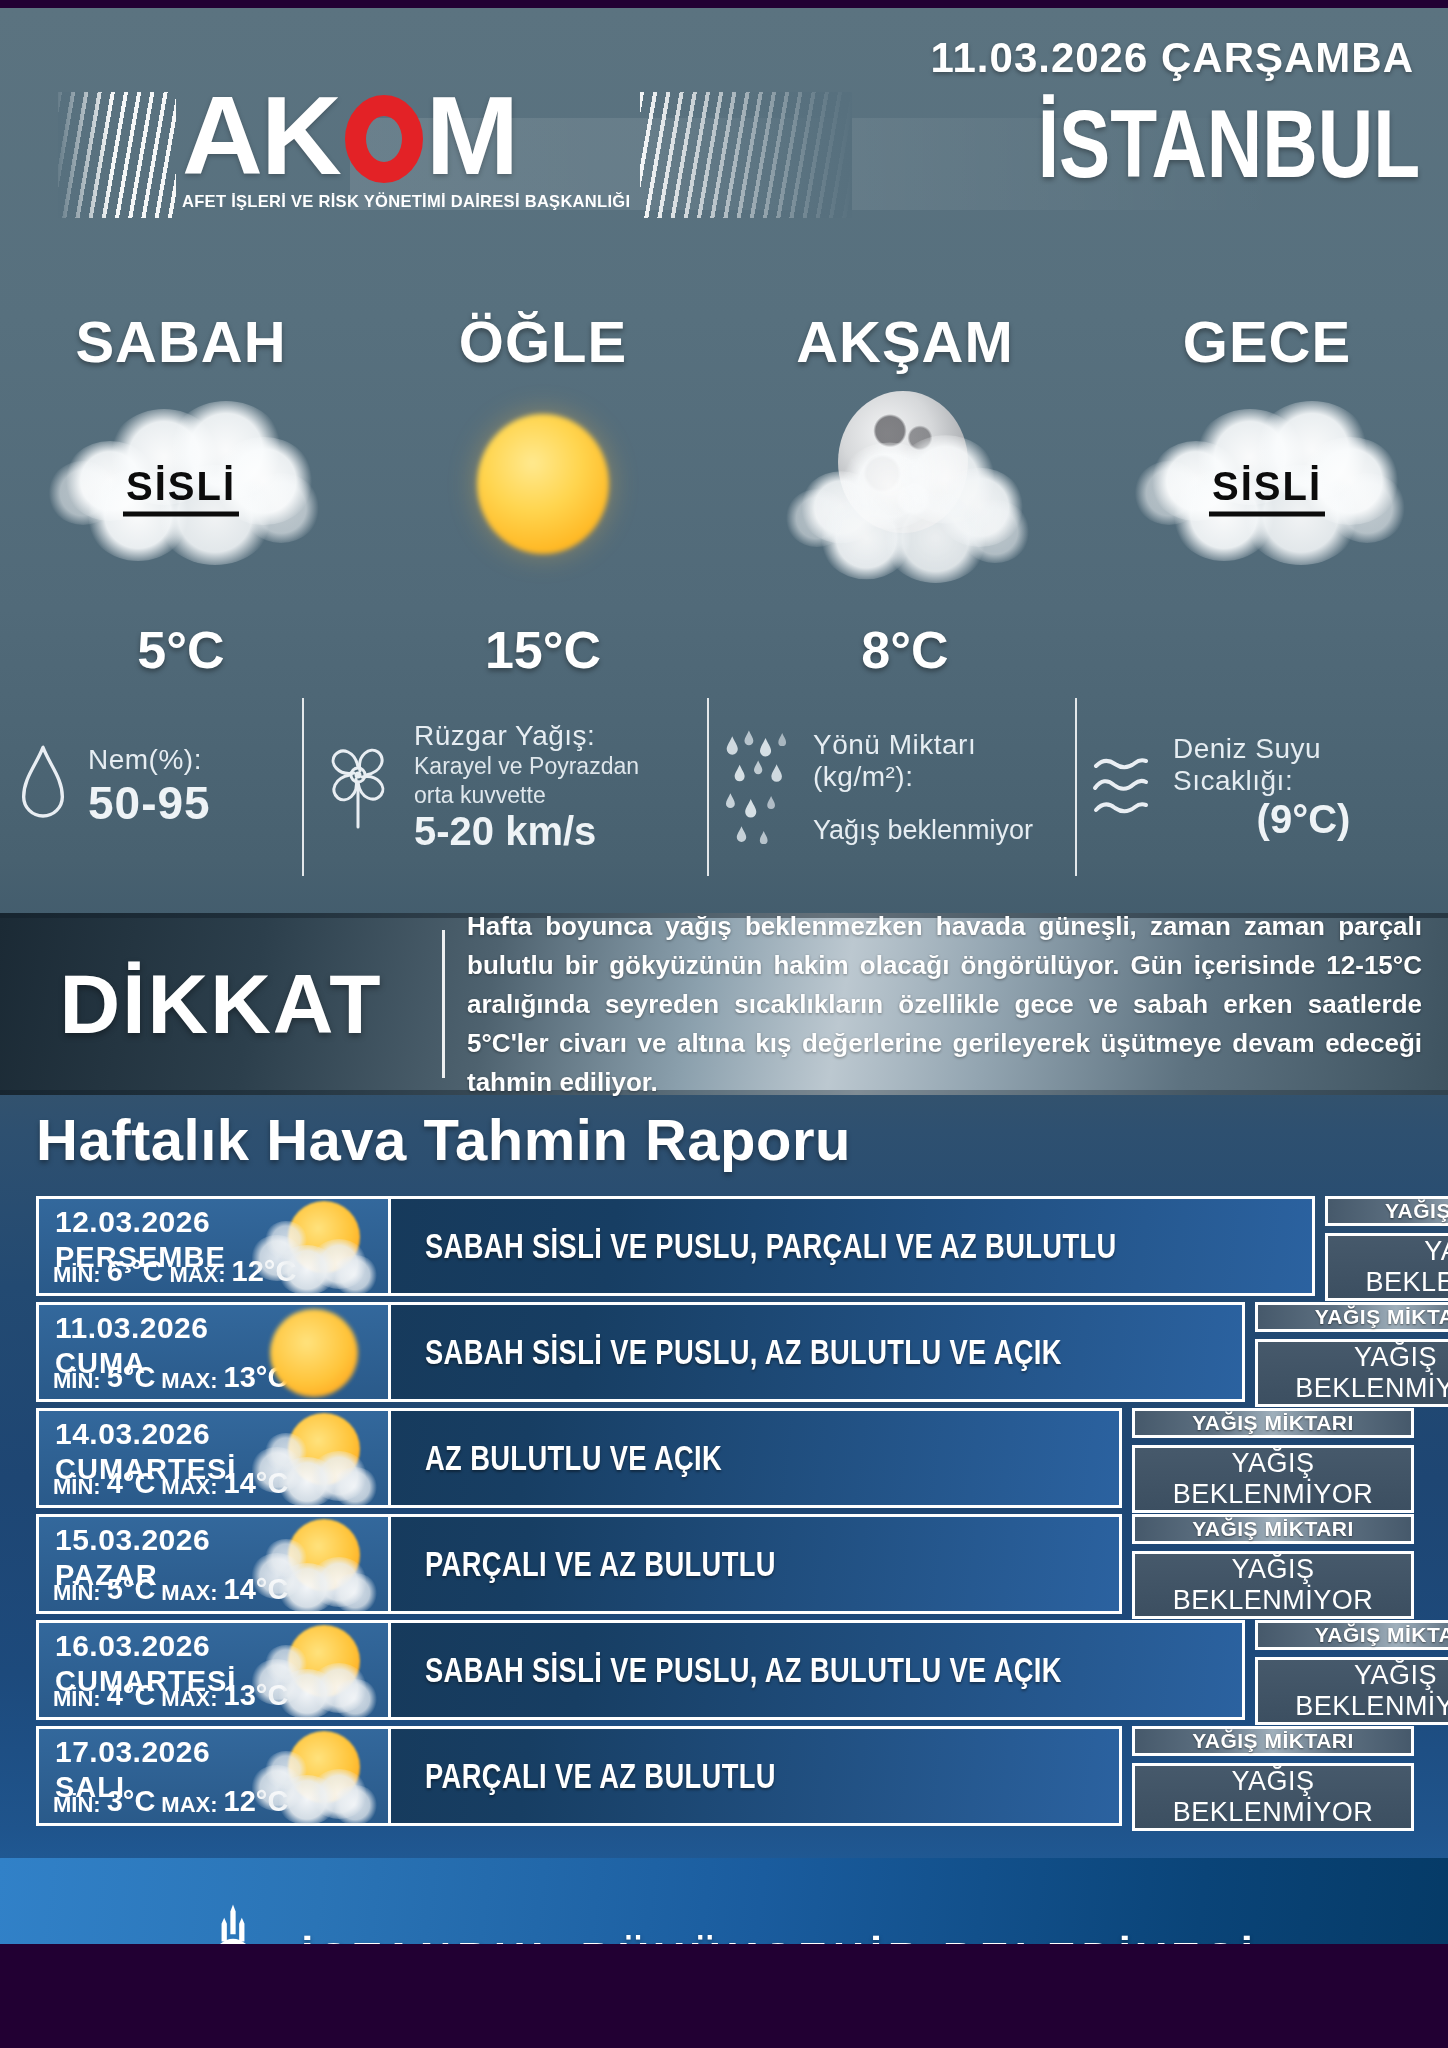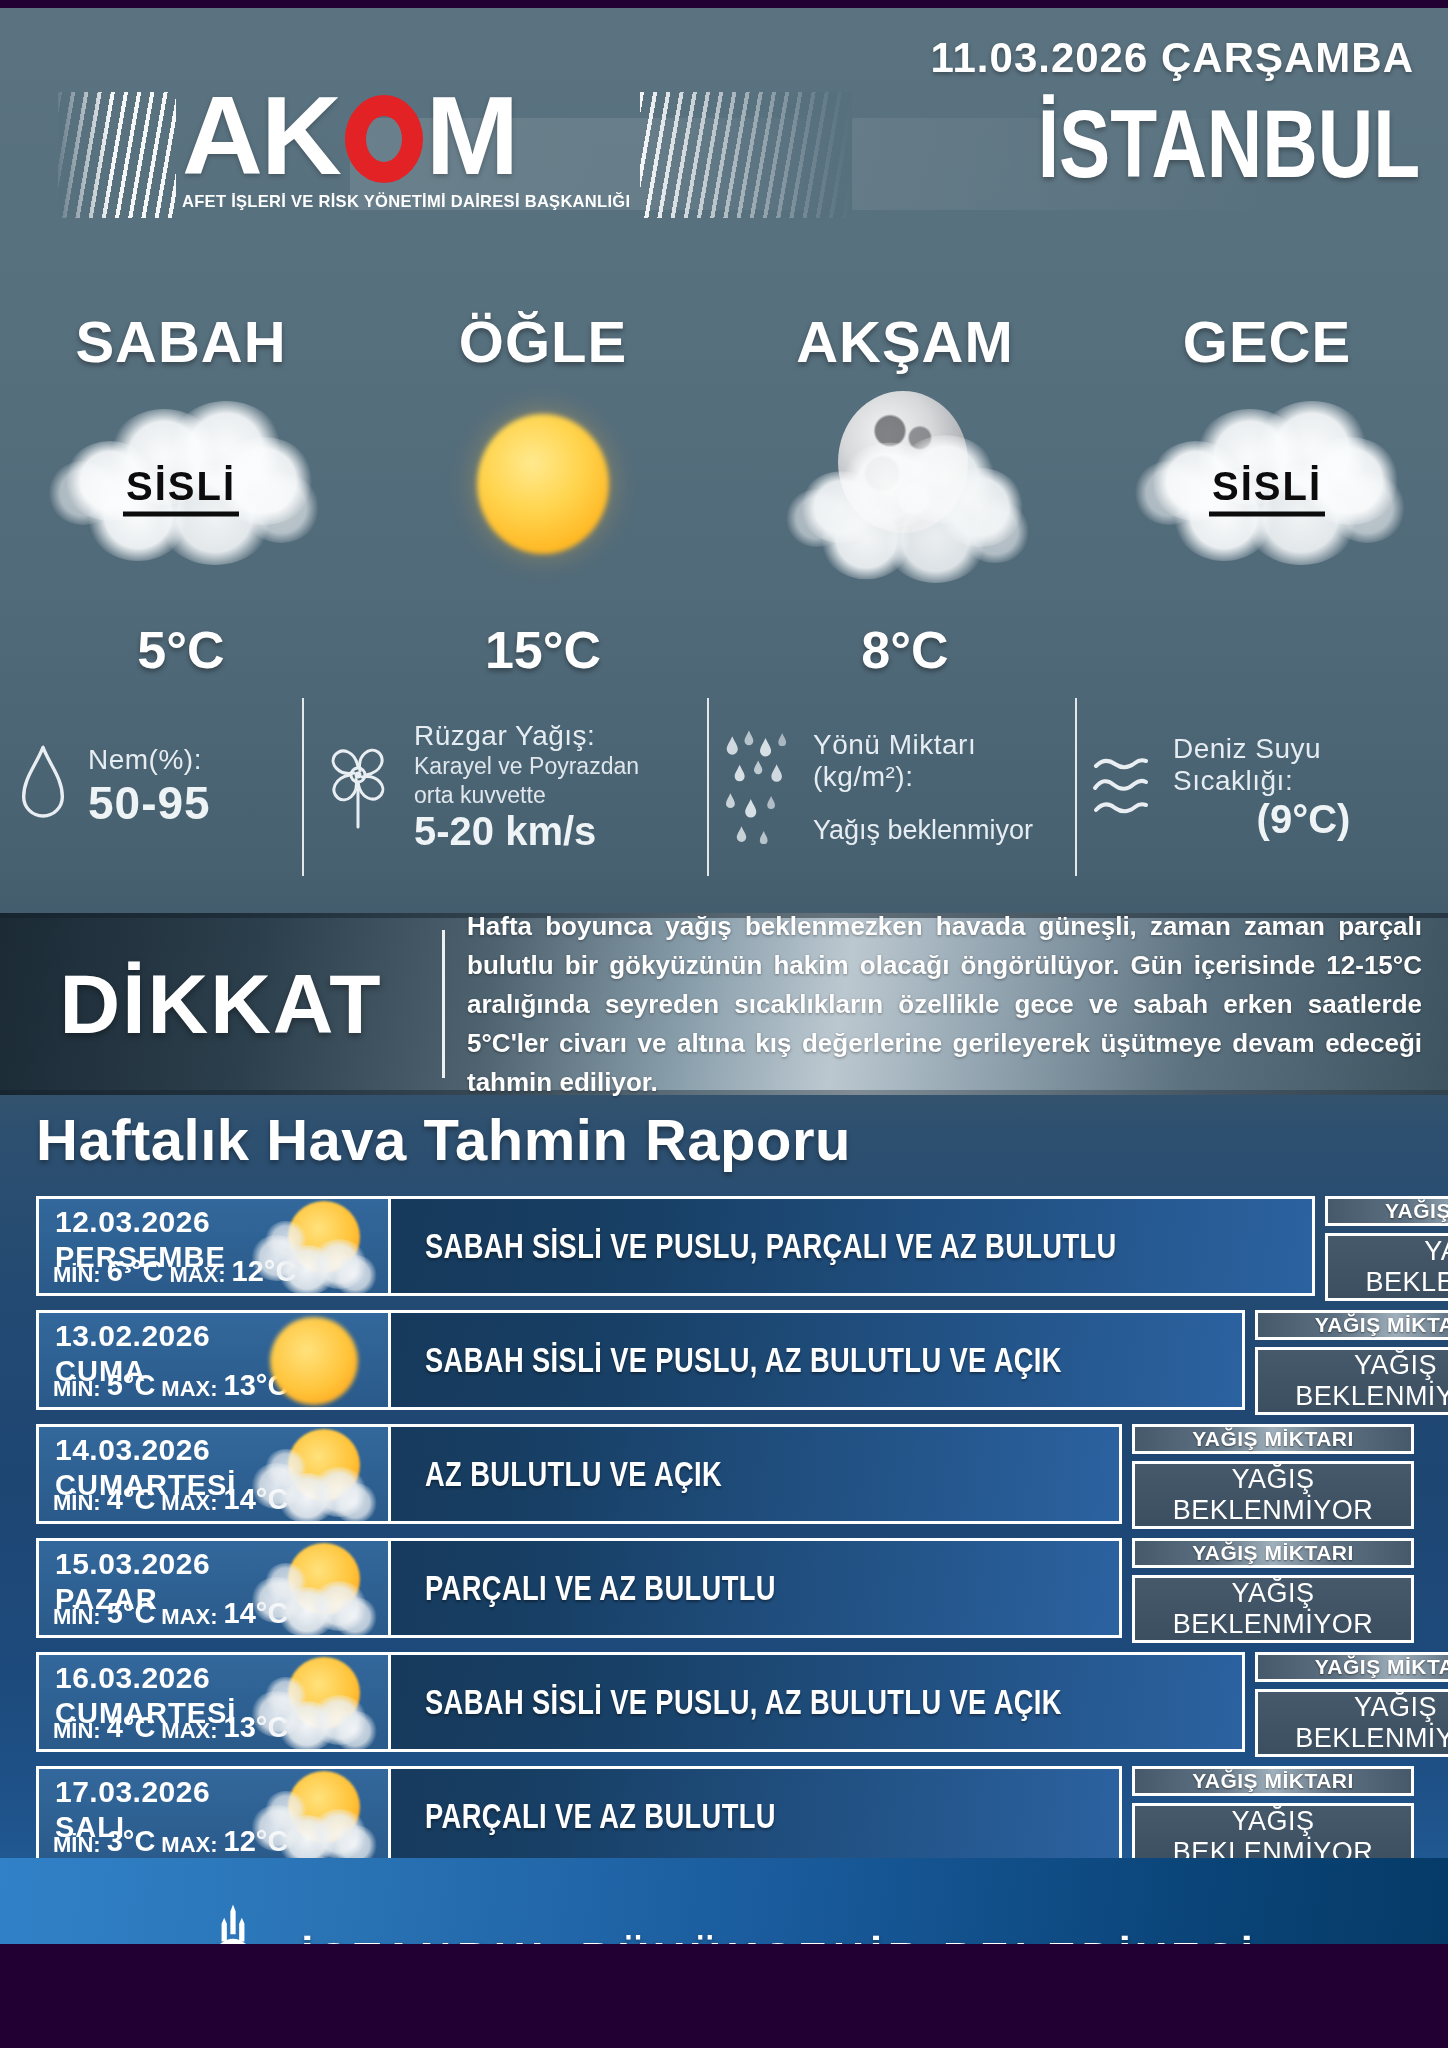--- a/index.html
+++ b/index.html
@@ -94,21 +94,21 @@
     border-top:5px solid rgba(18,30,40,.5); border-bottom:5px solid rgba(18,30,40,.35); }
   .w-title { width:442px; text-align:center; font-size:84px; font-weight:bold; letter-spacing:2px;
     text-shadow:0 3px 6px rgba(0,0,0,.35); }
   .w-divider { width:3px; height:148px; background:rgba(255,255,255,.9); }
   .w-text { flex:1; padding:6px 26px 6px 22px; font-size:26px; font-weight:bold; line-height:1.5;
     text-align:justify; text-shadow:0 1px 3px rgba(0,0,0,.4); }
 
   
   .weekly-title { position:absolute; top:1098px; left:36px; font-size:58px; font-weight:bold;
     letter-spacing:.5px; text-shadow:0 3px 5px rgba(0,0,0,.35); }
-  .wtable { position:absolute; top:1188px; left:36px; width:1378px; display:flex; flex-direction:column; gap:14px; }
+  .wtable { position:absolute; top:1188px; left:36px; width:1378px; display:flex; flex-direction:column; gap:6px; }
   .wrow { display:flex; gap:10px; height:100px; }
   .wmain { flex:1; display:flex; border:3px solid #fff;
     background:linear-gradient(97deg,#15334f 0%,#143털 0%,#173e63 45%,#2b62a0 100%); }
   .wmain { background:linear-gradient(97deg,#15334f 0%,#173e63 45%,#2b62a0 100%); }
   .wleft { width:352px; flex:none; position:relative; border-right:3px solid #fff; padding:6px 0 0 16px;
     background:linear-gradient(180deg,#33689c 0%,#2a5a8a 100%); }
   .wdate { font-size:30px; font-weight:bold; letter-spacing:.5px; }
   .wday { font-size:29px; font-weight:bold; letter-spacing:1px; margin-top:2px; }
   .wminmax { position:absolute; left:14px; bottom:5px; display:flex; align-items:flex-end; gap:6px; white-space:nowrap; }
   .wminmax .lbl { font-size:22px; font-weight:bold; }
@@ -337,21 +337,21 @@
       </div>
       <div class="wprecip">
         <div class="wp-head">YAĞIŞ MİKTARI</div>
         <div class="wp-val">YAĞIŞ BEKLENMİYOR</div>
       </div>
     </div>
 
     <div class="wrow">
       <div class="wmain">
         <div class="wleft">
-          <div class="wdate">13.02.2026</div>
+          <div class="wdate">11.03.2026</div>
           <div class="wday">CUMA</div>
           <div class="wminmax">
             <span class="lbl">MİN:</span>
               <span class="val">5°C</span>
             <span class="lbl">MAX:</span>
               <span class="val">13°C</span>
           </div>
           <div class="ric ic-sun">
             <span class="sun"></span>
           </div>

